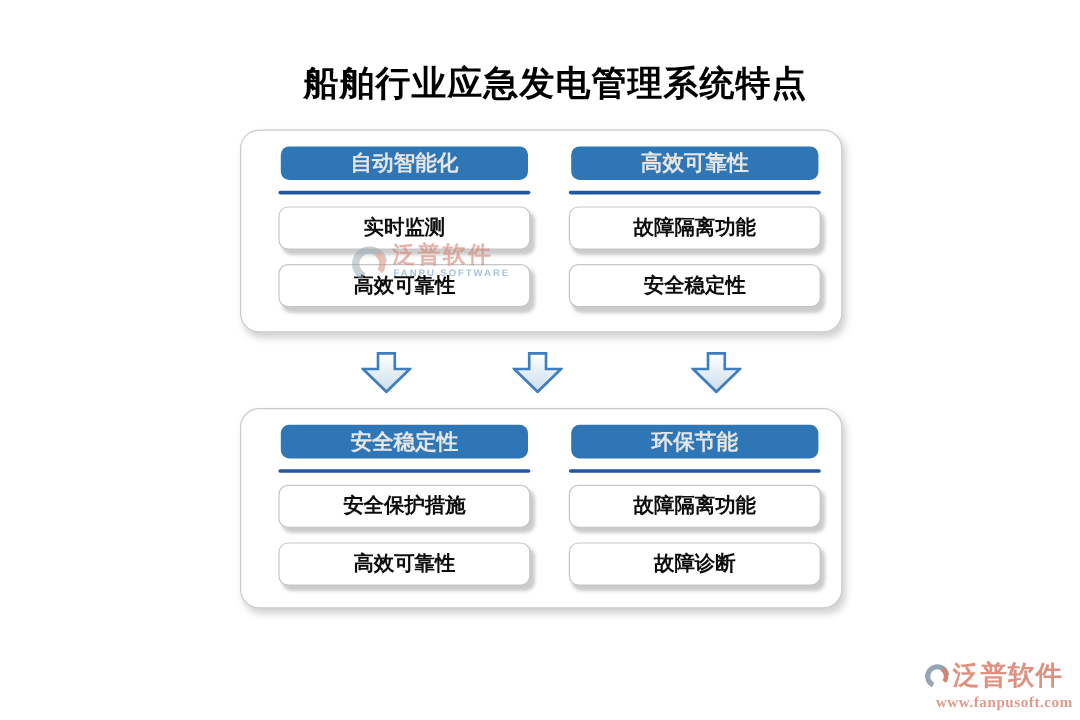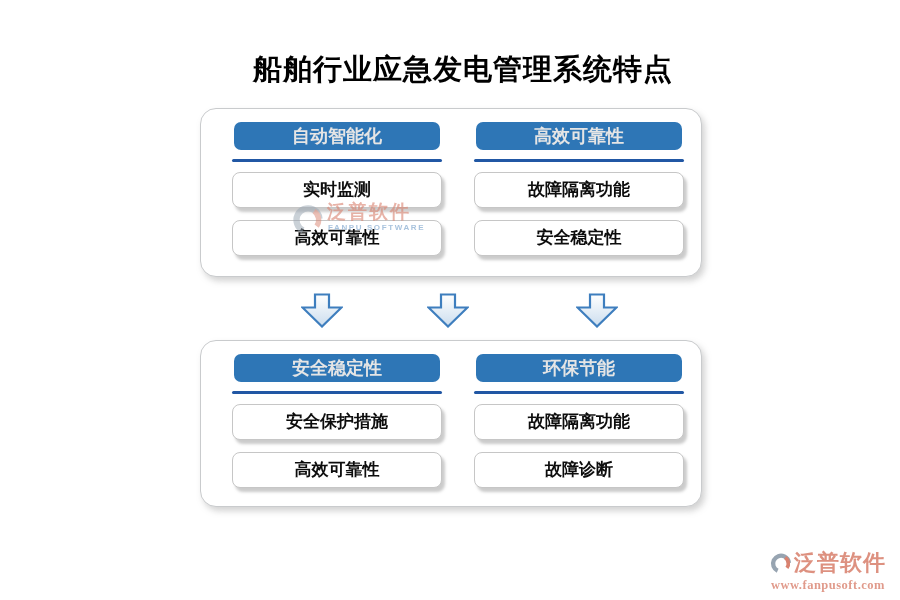--- a/index.html
+++ b/index.html
@@ -55,21 +55,21 @@
   }
   .wm-corner{position:absolute;left:762px;top:548px;width:132px;z-index:5;text-align:center;pointer-events:none;}
   .wm-corner .row{display:flex;align-items:center;justify-content:center;gap:2px;}
   .wm-corner .brand{
     font-size:22px;font-weight:bold;color:var(--watermark-salmon,#D9826F);
     opacity:.88;letter-spacing:1px;white-space:nowrap;
   }
   .wm-corner .url{
     margin-top:0px;font-family:"Liberation Serif","DejaVu Serif",serif;
     font-size:12.5px;font-weight:bold;color:var(--watermark-salmon,#D9826F);
-    opacity:.8;white-space:nowrap;letter-spacing:.5px;
+    opacity:.8;white-space:nowrap;letter-spacing:.5px;text-align:right;
   }
   .logo-gray{stroke:#97A4B1;}
   .logo-salmon{stroke:#D9826F;}
 </style>
 </head>
 <body>
 
 <svg width="0" height="0" style="position:absolute" aria-hidden="true">
   <defs>
     <linearGradient id="agrad" x1="0" y1="0" x2="0" y2="1">

